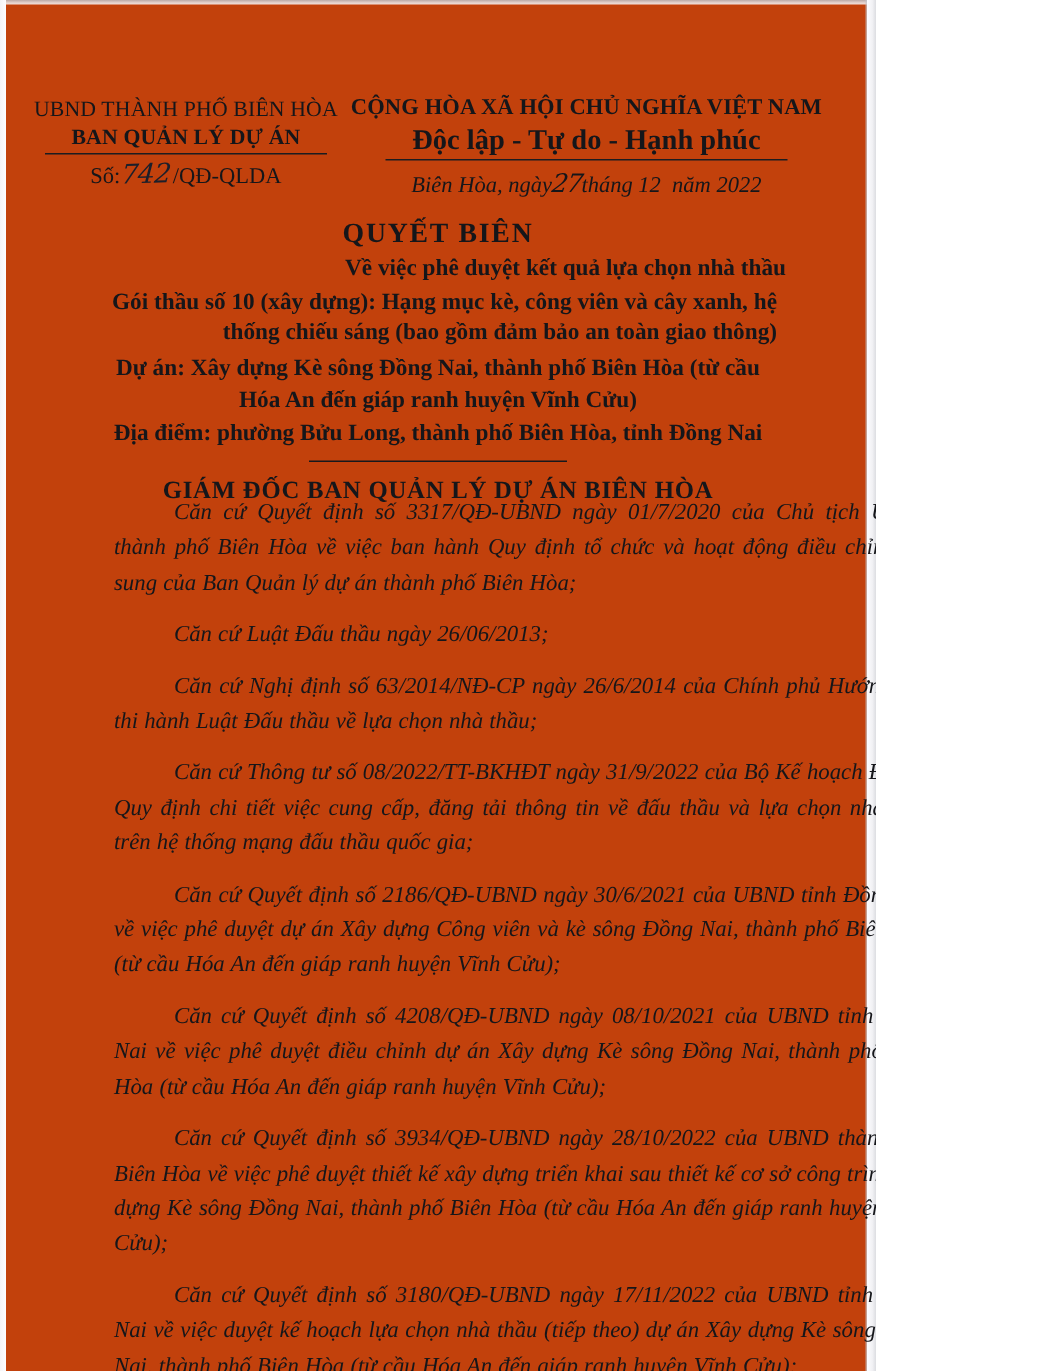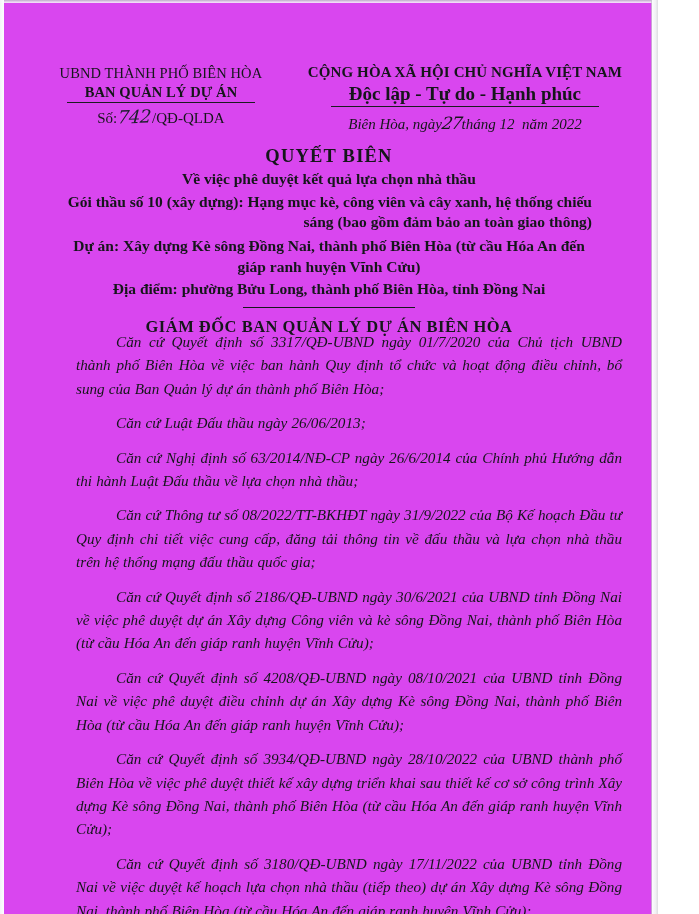--- a/index.html
+++ b/index.html
@@ -2,23 +2,23 @@
 <html><head>
 <meta charset="utf-8">
 <style>
   html, body {
     margin: 0;
     padding: 0;
     background: #ffffff;
   }
   .page {
     position: relative;
-    width: 658px;
+    width: 584px;
     height: 914px;
-    background: #d946ef;
+    background: #c2410c;
     overflow: hidden;
     font-family: "Liberation Serif", "DejaVu Serif", serif;
     color: #15161a;
     box-sizing: border-box;
   }
   
   .scan-edge-top {
     position: absolute;
     top: 0; left: 0; right: 0;
     height: 3px;
@@ -135,20 +135,21 @@
     font-weight: bold;
     font-size: 18.5px;
     letter-spacing: 1.2px;
     line-height: 1.2;
   }
   .title-sub {
     font-weight: bold;
     font-size: 15.5px;
     line-height: 1.32;
     margin-top: 2px;
+    text-align: right;
   }
   .title-pkg {
     font-weight: bold;
     font-size: 15.5px;
     line-height: 1.34;
     margin-top: 2px;
     padding: 0 6px;
     text-align: right;
   }
   .title-proj {

